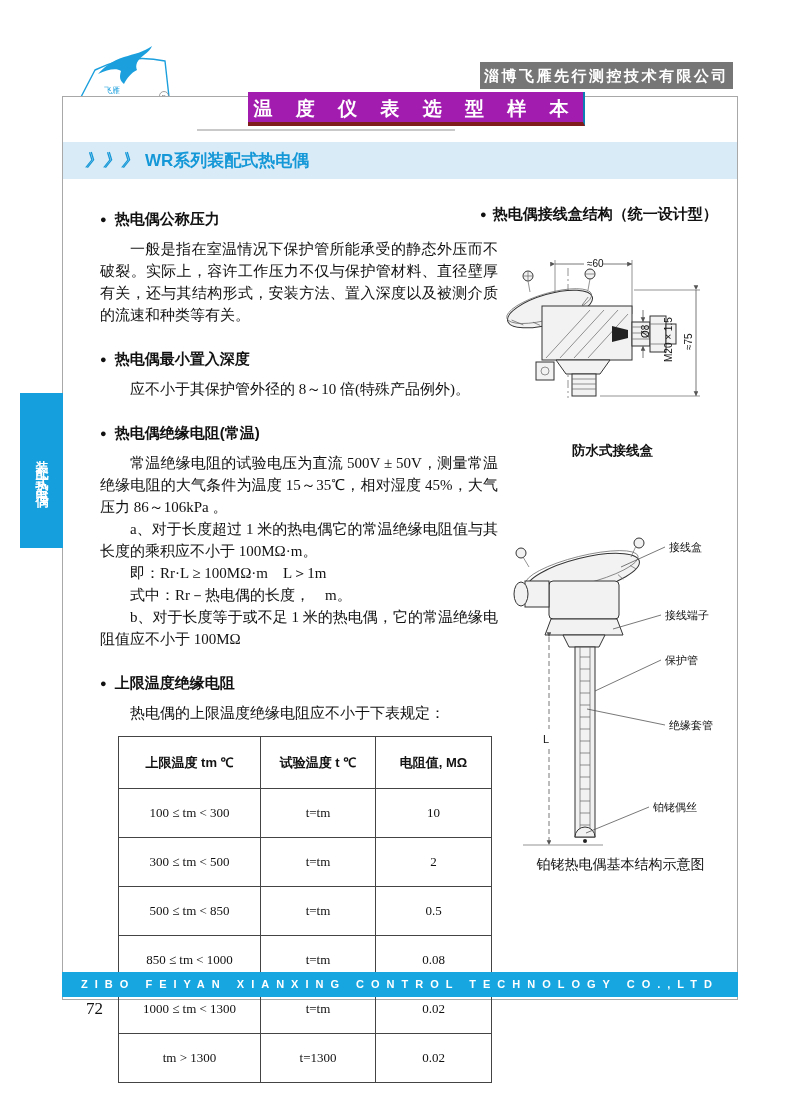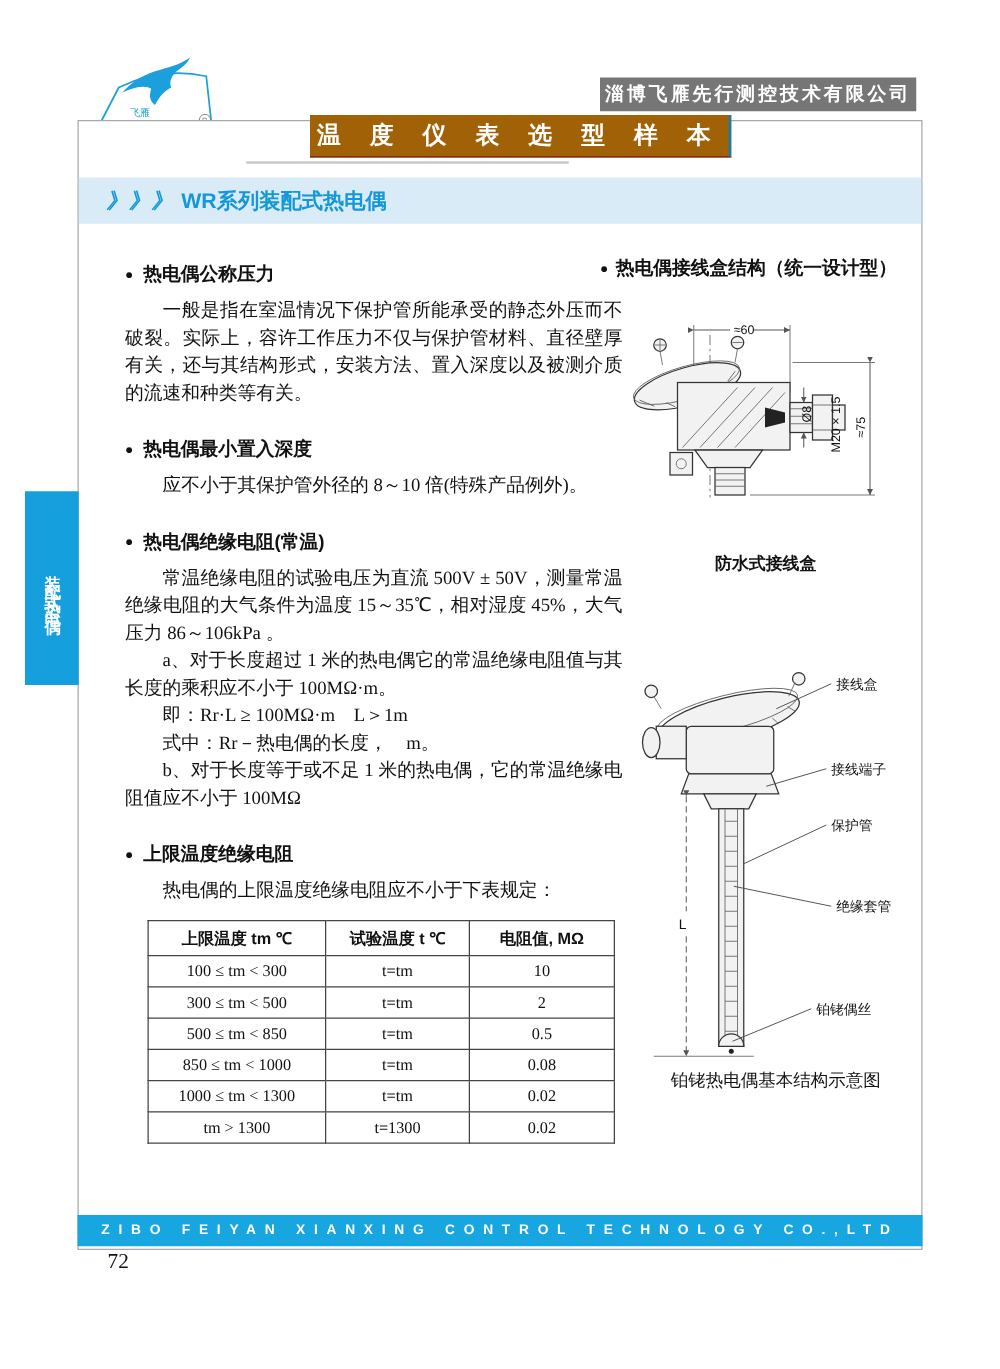--- a/index.html
+++ b/index.html
@@ -14,21 +14,21 @@
     position:absolute; left:480px; top:62px; width:253px; height:27px;
     background:#767676; color:#fff; font-size:15px; font-weight:bold;
     letter-spacing:2.5px; text-align:center; line-height:27px;
   }
   .frame {
     position:absolute; left:62px; top:96px; width:676px; height:904px;
     border:1px solid #a8a8a8; background:#fff;
   }
   .title-banner {
     position:absolute; left:248px; top:92px; width:337px; height:34px;
-    background:#a16207; border-right:2px solid #0e7fb2; border-bottom:1px solid #7f1d1d;
+    background:#a21caf; border-right:2px solid #0e7fb2; border-bottom:4px solid #7f1d1d;
     color:#fff; font-weight:bold; font-size:19px; letter-spacing:9px;
     text-align:center; line-height:34px;
   }
   .banner-underline { position:absolute; left:197px; top:129px; width:258px; height:2px; background:#c9c9c9; }
   .section-band {
     position:absolute; left:63px; top:142px; width:674px; height:37px;
     background:#d9ebf7; color:#1598d7; font-weight:bold; font-size:17px;
     line-height:37px; padding-left:22px;
   }
   .section-band .arrows { font-style:italic; margin-right:6px; letter-spacing:1px; }
@@ -45,21 +45,21 @@
   .sec-h { font-size:15px; font-weight:bold; color:#111; margin-bottom:9px; }
   .sec-h .bullet { font-size:11px; vertical-align:1px; margin-right:8px; }
   .para {
     font-family:"Liberation Serif", serif; font-size:15px; line-height:22px;
     color:#111; text-indent:2em; text-align:justify;
   }
   
   .res-table { border-collapse:collapse; margin:12px 0 0 18px; font-family:"Liberation Serif", serif; }
   .res-table th, .res-table td {
     border:1px solid #444; text-align:center; font-size:13px; color:#111;
-    height:25px; padding:4px 6px;
+    height:25px; padding:16px 6px;
   }
   .res-table th { font-family:"Liberation Sans", sans-serif; font-weight:bold; font-size:13px; }
   .res-table .c1 { width:142px; } .res-table .c2 { width:115px; } .res-table .c3 { width:116px; }
   
   .right-h { position:absolute; left:480px; top:205px; width:258px; font-size:15px; font-weight:bold; color:#111; }
   .right-h .bullet { font-size:11px; vertical-align:1px; margin-right:6px; }
   .diag1 { position:absolute; left:500px; top:254px; }
   .diag1-caption { position:absolute; left:500px; top:398px; width:225px; text-align:center; font-size:13.5px; font-weight:bold; color:#111;margin-top:44px; }
   .diag2 { position:absolute; left:503px; top:533px; }
   .diag2-caption { position:absolute; left:503px; top:856px; width:235px; text-align:center; font-size:14px; font-weight:normal; color:#111; }

